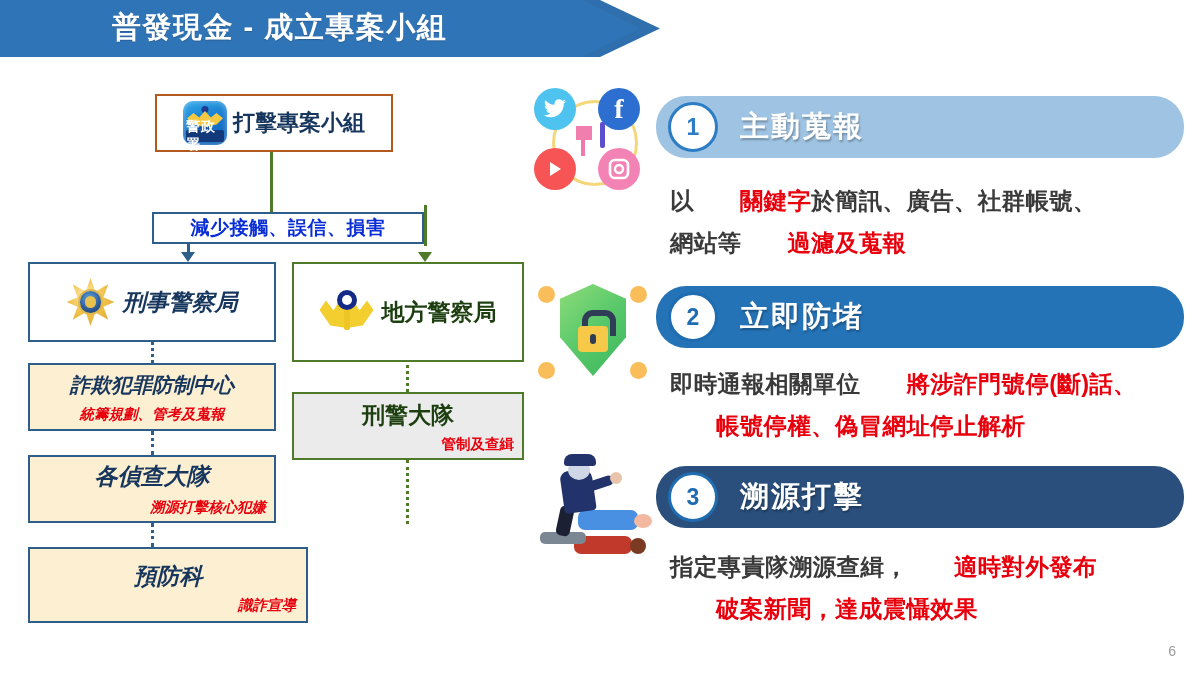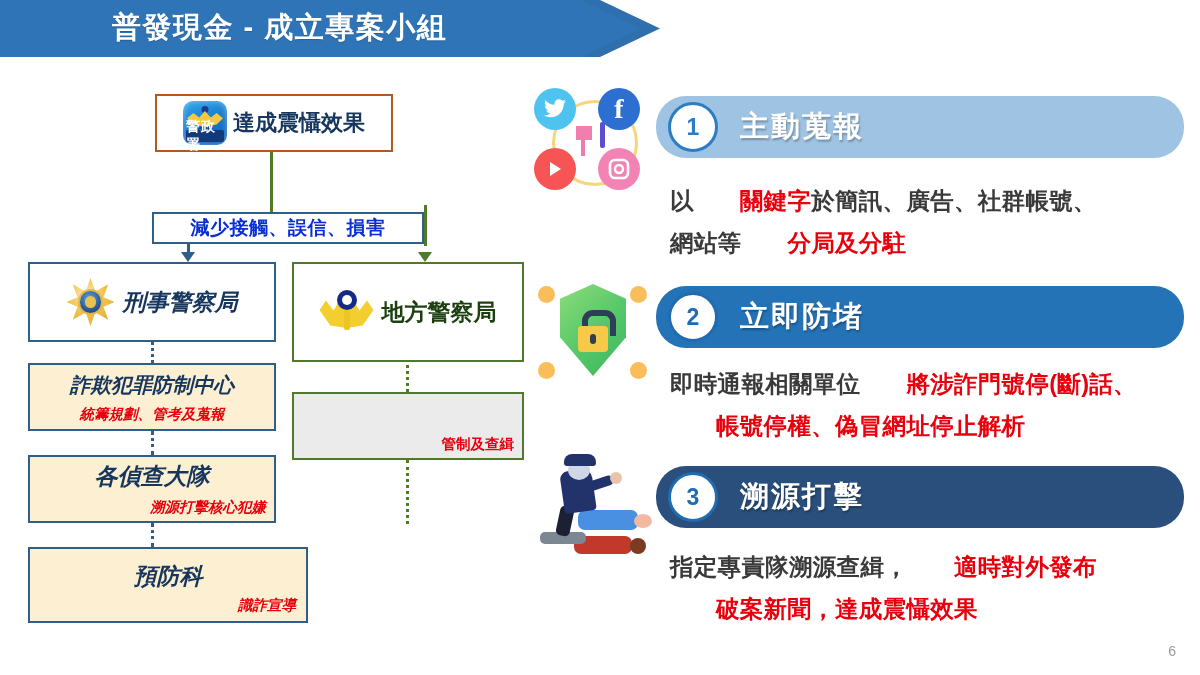--- a/index.html
+++ b/index.html
@@ -206,21 +206,21 @@
   <div class="dots g" style="left:406px;top:342px;height:50px;"></div>
   <div class="dots g" style="left:406px;top:460px;height:64px;"></div>
 
   <div class="box" id="task-box">
     <div class="app-icon">
       <div class="dot"></div>
         <div class="wings"></div>
       <div class="t1">內政部</div>
       <div class="t2">警政署</div>
     </div>
-    <div class="label">達成震懾效果</div>
+    <div class="label">打擊專案小組</div>
   </div>
 
 
   <div class="box" id="reduce-box">
     <div class="main">減少接觸、誤信、損害</div>
   </div>
 
   <div class="box blue-box" id="crim-box">
     <div class="star-badge">
       <div class="star"></div>
@@ -247,20 +247,21 @@
   <div class="box green-box" id="local-box">
     <div class="emblem">
       <div class="wing"></div>
         <div class="sun"></div>
         <div class="stem"></div>
     </div>
     <div class="main">地方警察局</div>
   </div>
 
   <div class="box green-box" id="cid-box">
+    <div class="main">刑警大隊</div>
     <div class="sub" style="left:0;right:8px;bottom:4px;text-align:right;">管制及查緝</div>
   </div>
 
 
   <div id="social">
     <div class="ring"></div>
     <div class="sic" id="ic-tw">
       <svg width="24" height="20" viewBox="0 0 24 20">
           <path d="M23 2.3c-.8.4-1.7.7-2.7.8 1-.6 1.7-1.5 2-2.6-.9.6-1.9 1-3 1.2C18.5.9 17.3.3 16 .3c-2.5 0-4.5 2-4.5 4.5 0 .4 0 .7.1 1C7.8 5.6 4.6 3.9 2.4 1.2c-.4.7-.6 1.5-.6 2.3 0 1.6.8 3 2 3.8-.7 0-1.4-.2-2-.6 0 2.2 1.6 4 3.6 4.4-.4.1-.8.2-1.2.2-.3 0-.6 0-.9-.1.6 1.8 2.2 3.1 4.2 3.1-1.5 1.2-3.5 1.9-5.6 1.9H.8c2 1.3 4.4 2 7 2 8.4 0 13-7 13-13v-.6c.9-.6 1.7-1.4 2.2-2.3z" fill="#fff"></path>
         </svg>
@@ -306,21 +307,21 @@
     <div class="head"></div>
       <div class="cap"></div>
   </div>
 
   <div class="pill" id="pill1">
     <div class="num">1</div>
     <div class="ptitle">主動蒐報</div>
   </div>
   <div class="body-text" id="body1">
     <div><span>以</span><span class="r">關鍵字</span><span>於簡訊、廣告、社群帳號、</span></div>
-    <div><span>網站等</span><span class="r">分局及分駐</span></div>
+    <div><span>網站等</span><span class="r">過濾及蒐報</span></div>
   </div>
 
   <div class="pill" id="pill2">
     <div class="num">2</div>
     <div class="ptitle">立即防堵</div>
   </div>
   <div class="body-text" id="body2">
     <div><span>即時通報相關單位</span><span class="r">將涉詐門號停(斷)話、</span></div>
     <div class="r">帳號停權、偽冒網址停止解析</div>
   </div>

